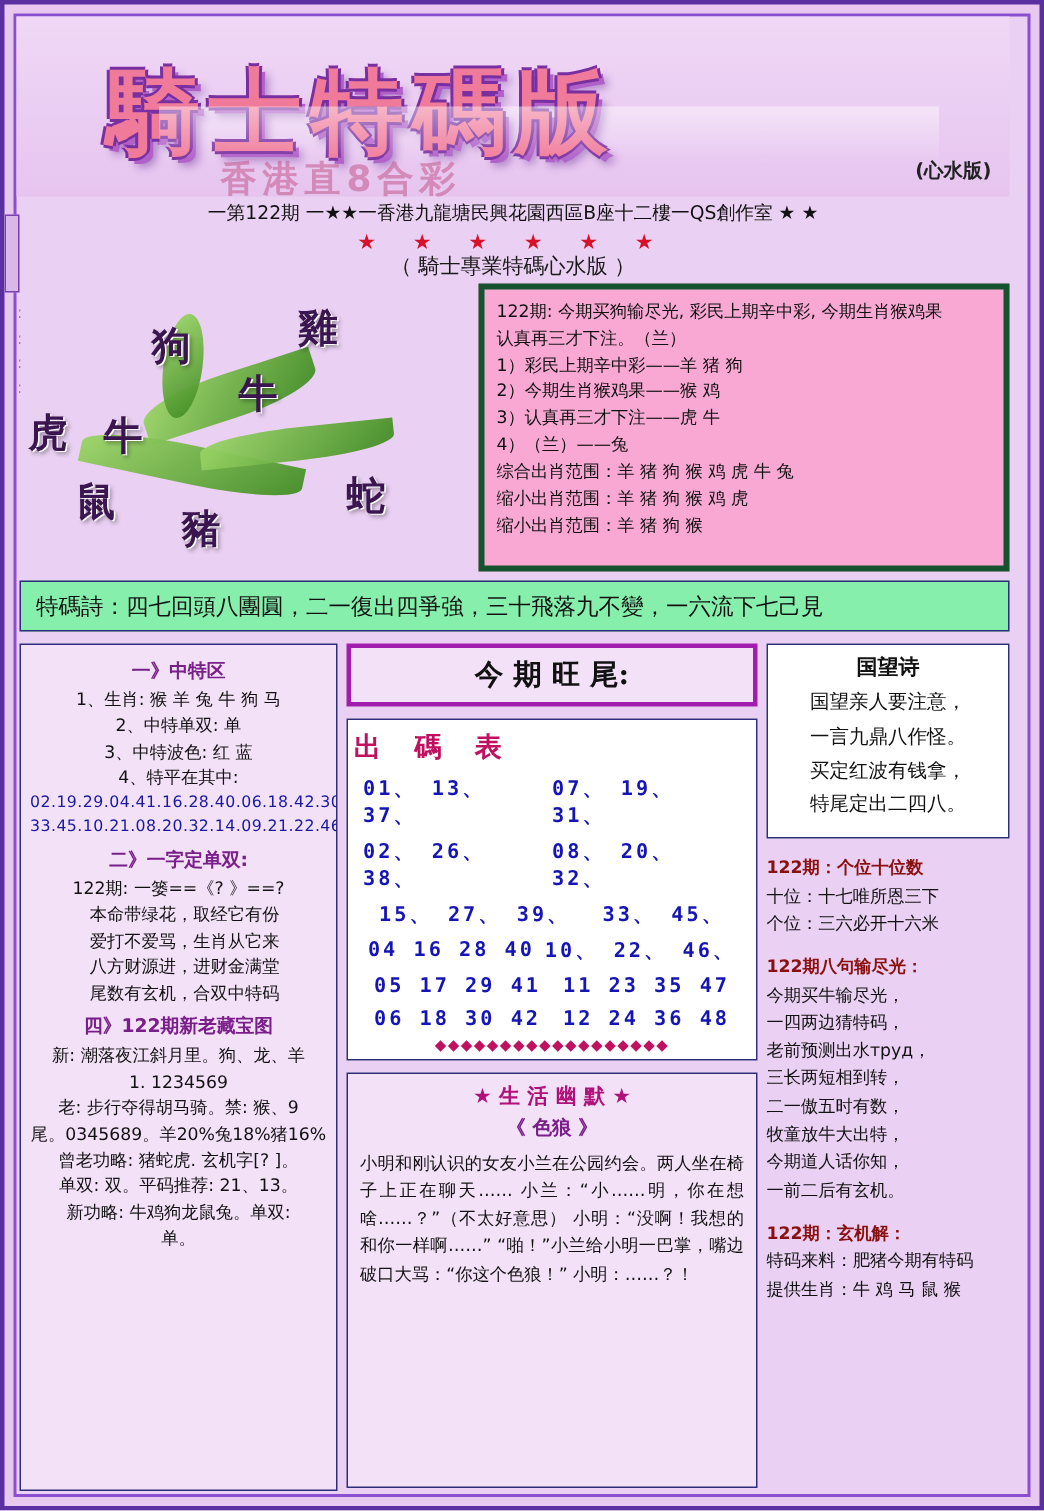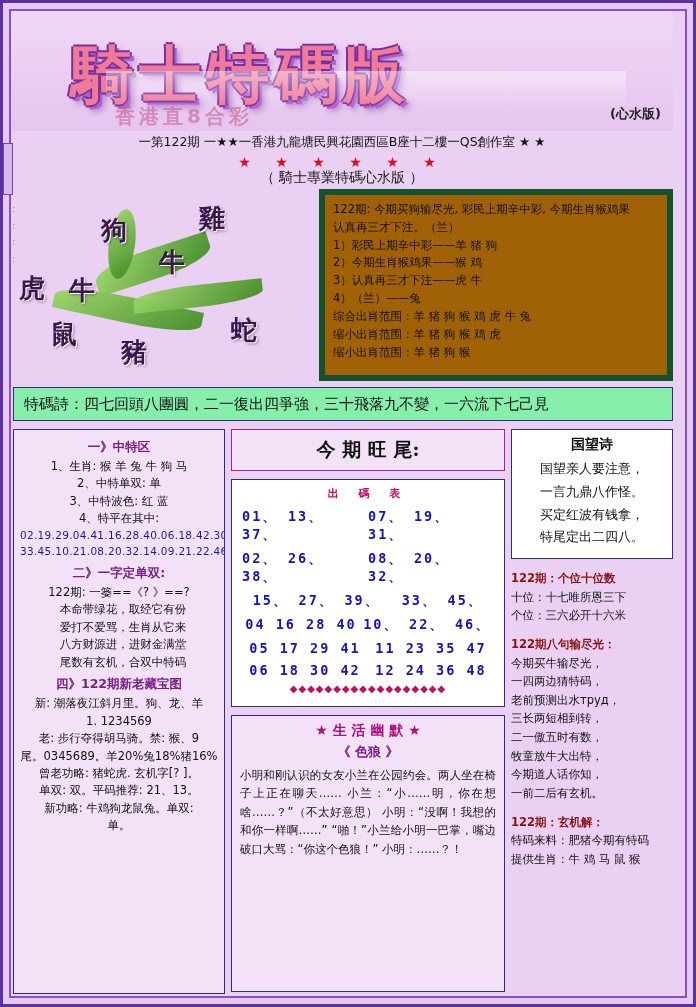--- a/index.html
+++ b/index.html
@@ -62,22 +62,22 @@
   }
   .title-sub-right {
     position: absolute;
     right: 12px; bottom: 8px;
     font-size: 13px;
     color: #222;
     font-weight: bold;
   }
   .title-ghost {
     position:absolute;
-    left: 104px; top: 92px;
-    font-size: 20px;
+    left: 136px; top: 92px;
+    font-size: 24px;
     font-weight: bold;
     color: #c45a8a;
     opacity: .55;
     letter-spacing: 4px;
     text-align: center;
   }
 
   
   .addr-bar {
     position: absolute;
@@ -142,22 +142,22 @@
   .dots {
     position:absolute; left:-2px; top: 12px;
     font-size: 11px; color:#333; line-height:1.5;
   }
 
   
   .pred-box {
     position: absolute;
     left: 316px; top: 186px;
     width: 354px; height: 192px;
-    background: #a16207;
-    border: 6px solid #14532d;
+    background: #f9a8d4;
+    border: 4px solid #14532d;
     box-sizing: border-box;
     padding: 6px 8px;
     font-size: 11.5px;
     color: #111;
     line-height: 1.55;
     font-family: "DejaVu Sans", sans-serif;
   }
   .pred-box div { white-space: nowrap; overflow: hidden; }
 
   
@@ -197,37 +197,37 @@
   .indent { padding-left: 8px; }
 
   .col-mid {
     position: absolute;
     left: 228px; top: 426px;
     width: 274px; height: 565px;
   }
   .hot-tail {
     width: 274px; height: 42px;
     background: #f3e1f8;
-    border: 1px solid #a21caf;
+    border: 3px solid #a21caf;
     box-sizing: border-box;
     display:flex; align-items:center; justify-content:center;
     font-size: 19px; font-weight: bold; color:#111;
     font-family: "DejaVu Serif", serif;
   }
   .hot-tail .nums { color:#1515b5; margin-left: 6px; letter-spacing:1px; }
   .code-table {
     margin-top: 8px;
     width: 274px; height: 228px;
     background: #ffffff;
     border: 1px solid #2d2d7a;
     box-sizing: border-box;
     padding: 6px 4px;
   }
   .code-title {
-    text-align:center; font-size: 11px; font-weight:bold;
+    text-align:left; font-size: 18px; font-weight:bold;
     color:#c01060; letter-spacing: 8px; margin-bottom: 4px;
     font-family:"DejaVu Serif", serif;
   }
   .code-row {
     display:flex; justify-content:space-around;
     font-size: 13.5px; color:#1515b5; font-weight:bold;
     padding: 3px 6px; font-family:"DejaVu Sans Mono", monospace;
   }
   .code-row span { letter-spacing: 2px; }
   .wave { text-align:center; color:#c01060; font-size:10px; letter-spacing:1px; margin-top:2px;}

